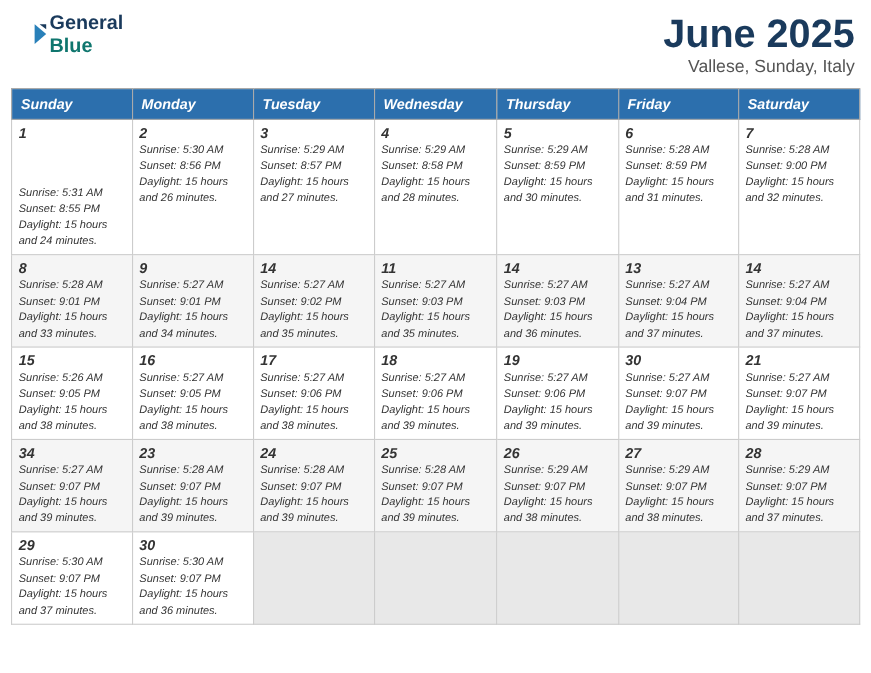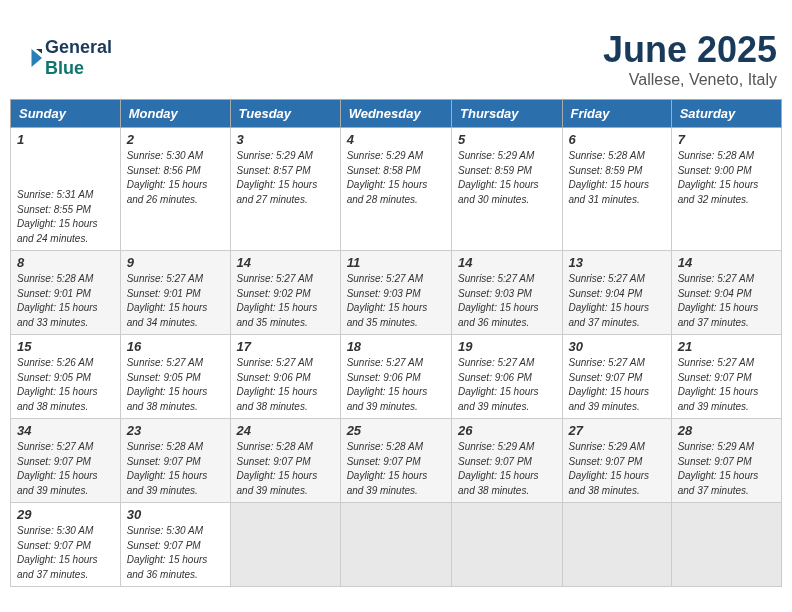--- a/index.html
+++ b/index.html
@@ -13,37 +13,35 @@
     .header {
       display: flex;
       justify-content: space-between;
       align-items: flex-start;
       margin-bottom: 10px;
       padding: 0 5px;
     }
     .logo {
       display: flex;
       align-items: center;
-      margin-top: 27px;
     }
     .logo-general { color: #1a3a5c; }
     .logo-blue { color: #2980b9; }
     .logo-icon {
       width: 30px;
       height: 30px;
       margin-right: 0px;
     }
     .title-block {
       text-align: right;
     }
     .month-title {
       font-size: 36px;
       font-weight: bold;
       color: #1a3a5c;
-      margin-top: 19px;
     }
     .location {
       font-size: 16px;
       color: #555;
     }
     .calendar {
       width: 100%;
       border-collapse: collapse;
       border: 1px solid #ccc;
       font-style: italic;
@@ -98,21 +96,21 @@
       <div style="display:flex;align-items:baseline;">
         <span class="logo-general" style="font-size:18px;font-weight:bold;color:#1a3a5c;">General</span>
       </div>
       <div>
         <span class="logo-blue" style="font-size:18px;font-weight:bold;color:#0f766e;">Blue</span>
       </div>
     </div>
   </div>
   <div class="title-block">
     <div class="month-title">June 2025</div>
-    <div class="location">Vallese, Veneto, Italy</div>
+    <div class="location">Vallese, Sunday, Italy</div>
   </div>
 </div>
 
 <table class="calendar">
   <thead>
     <tr id="weekday-header">
         <th>Sunday</th>
         <th>Monday</th>
         <th>Tuesday</th>
         <th>Wednesday</th>

